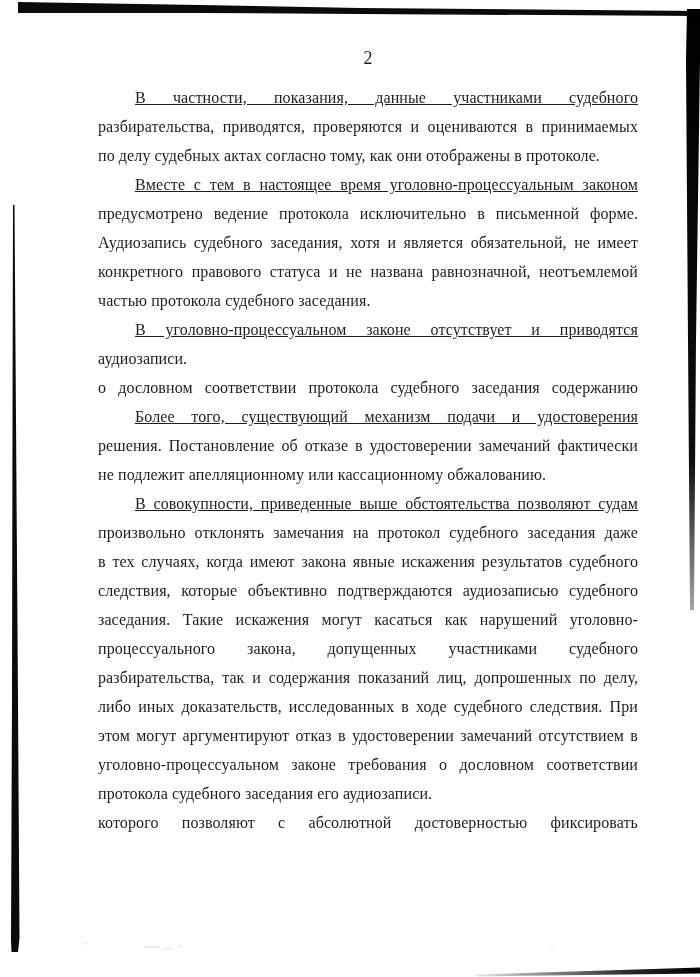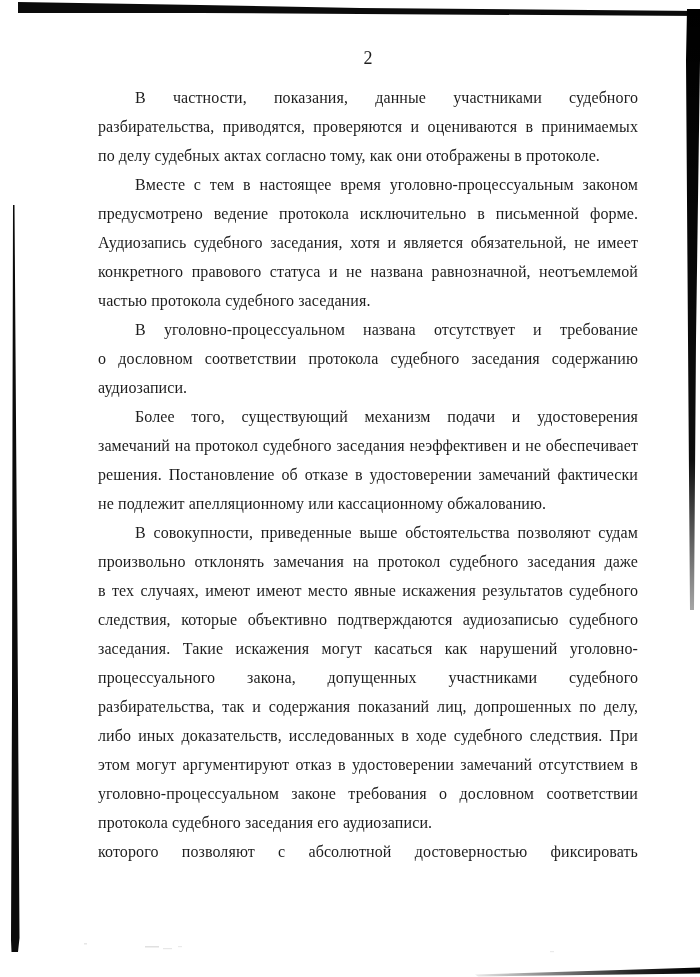--- a/index.html
+++ b/index.html
@@ -51,20 +51,21 @@
     line-height: 29px;
     font-size: 16px;
     letter-spacing: 0.1px;
     text-align: justify;
     text-align-last: justify;
     overflow: visible;
     white-space: normal;
   }
   .line.first {
     padding-left: 37px;
+    text-decoration: underline;
   }
   .line.para-end {
     text-align: right;
     text-align-last: left;
   }
 </style>
 </head>
 <body style="background: rgb(255, 255, 255); color: rgb(29, 29, 29);">
 
 <div class="scan-page">
@@ -110,34 +111,33 @@
         <div class="line para-end">по делу судебных актах согласно тому, как они отображены в протоколе.</div>
       </div>
       <div class="paragraph">
         <div class="line first">Вместе с тем в настоящее время уголовно-процессуальным законом</div>
         <div class="line">предусмотрено ведение протокола исключительно в письменной форме.</div>
         <div class="line">Аудиозапись судебного заседания, хотя и является обязательной, не имеет</div>
         <div class="line">конкретного правового статуса и не названа равнозначной, неотъемлемой</div>
         <div class="line para-end">частью протокола судебного заседания.</div>
       </div>
       <div class="paragraph">
-        <div class="line first">В уголовно-процессуальном названа отсутствует и требование</div>
+        <div class="line first">В уголовно-процессуальном законе отсутствует и приводятся</div>
+        <div class="line para-end">аудиозаписи.</div>
         <div class="line">о дословном соответствии протокола судебного заседания содержанию</div>
-        <div class="line para-end">аудиозаписи.</div>
       </div>
       <div class="paragraph">
         <div class="line first">Более того, существующий механизм подачи и удостоверения</div>
-        <div class="line">замечаний на протокол судебного заседания неэффективен и не обеспечивает</div>
         <div class="line">решения. Постановление об отказе в удостоверении замечаний фактически</div>
         <div class="line para-end">не подлежит апелляционному или кассационному обжалованию.</div>
       </div>
       <div class="paragraph">
         <div class="line first">В совокупности, приведенные выше обстоятельства позволяют судам</div>
         <div class="line">произвольно отклонять замечания на протокол судебного заседания даже</div>
-        <div class="line">в тех случаях, имеют имеют место явные искажения результатов судебного</div>
+        <div class="line">в тех случаях, когда имеют закона явные искажения результатов судебного</div>
         <div class="line">следствия, которые объективно подтверждаются аудиозаписью судебного</div>
         <div class="line">заседания. Такие искажения могут касаться как нарушений уголовно-</div>
         <div class="line">процессуального закона, допущенных участниками судебного</div>
         <div class="line">разбирательства, так и содержания показаний лиц, допрошенных по делу,</div>
         <div class="line">либо иных доказательств, исследованных в ходе судебного следствия. При</div>
         <div class="line">этом могут аргументируют отказ в удостоверении замечаний отсутствием в</div>
         <div class="line">уголовно-процессуальном законе требования о дословном соответствии</div>
         <div class="line para-end">протокола судебного заседания его аудиозаписи.</div>
       </div>
       <div class="paragraph">

